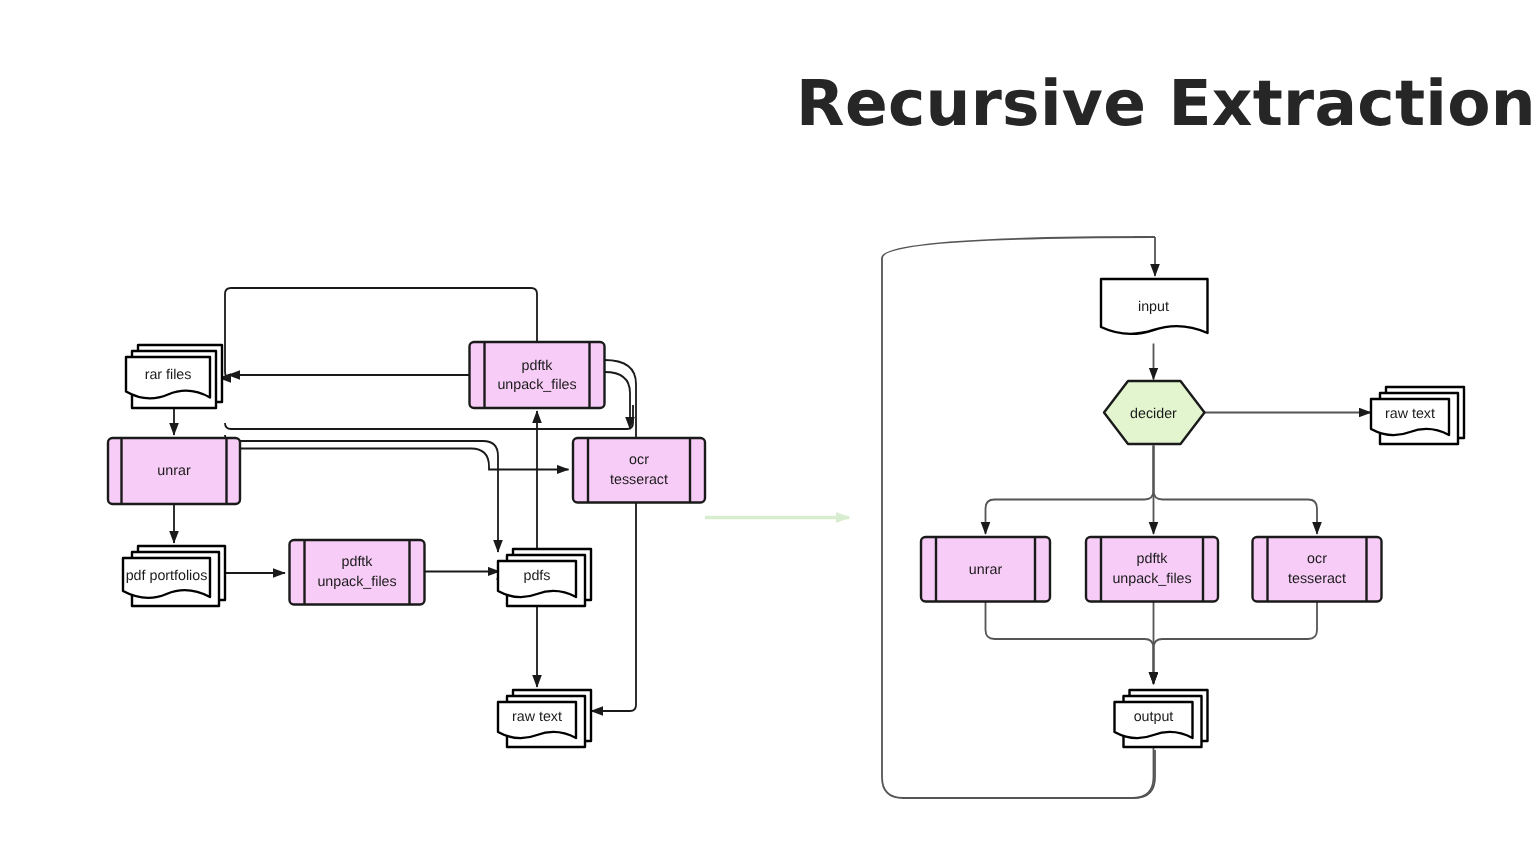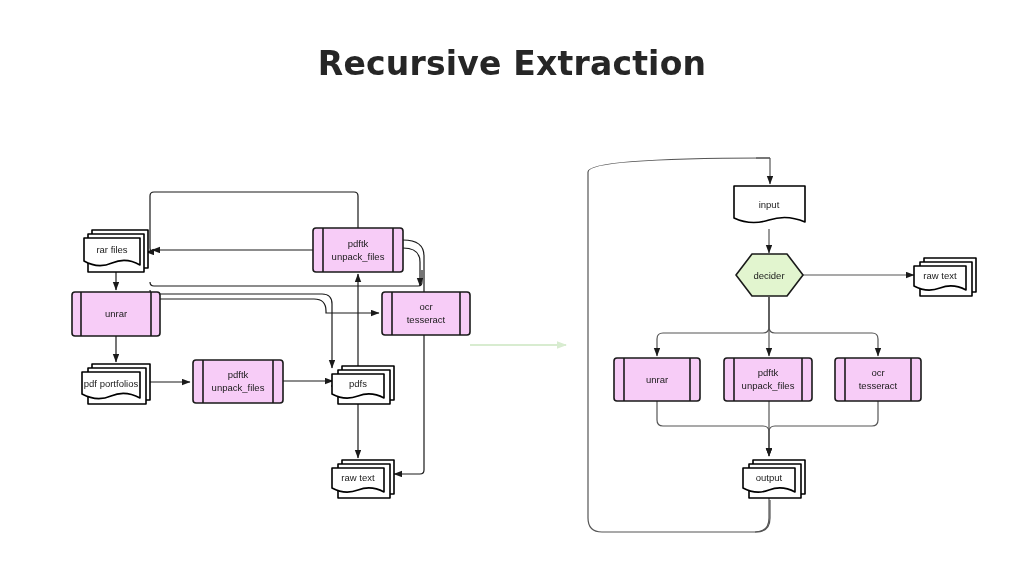--- a/index.html
+++ b/index.html
@@ -17,23 +17,23 @@
     position: relative;
     width: 1024px;
     height: 576px;
     background: #ffffff;
   }
   #title {
     position: absolute;
     top: 44px;
     left: 0;
     width: 1024px;
-    text-align: center;
+    text-align: right;
     font-family: "DejaVu Sans", sans-serif;
-    font-size: 33px;
+    font-size: 42px;
     font-weight: bold;
     color: #262626;
     letter-spacing: 0.2px;
   }
   svg#diagram {
     position: absolute;
     top: 0;
     left: 0;
   }
   .node-label {

